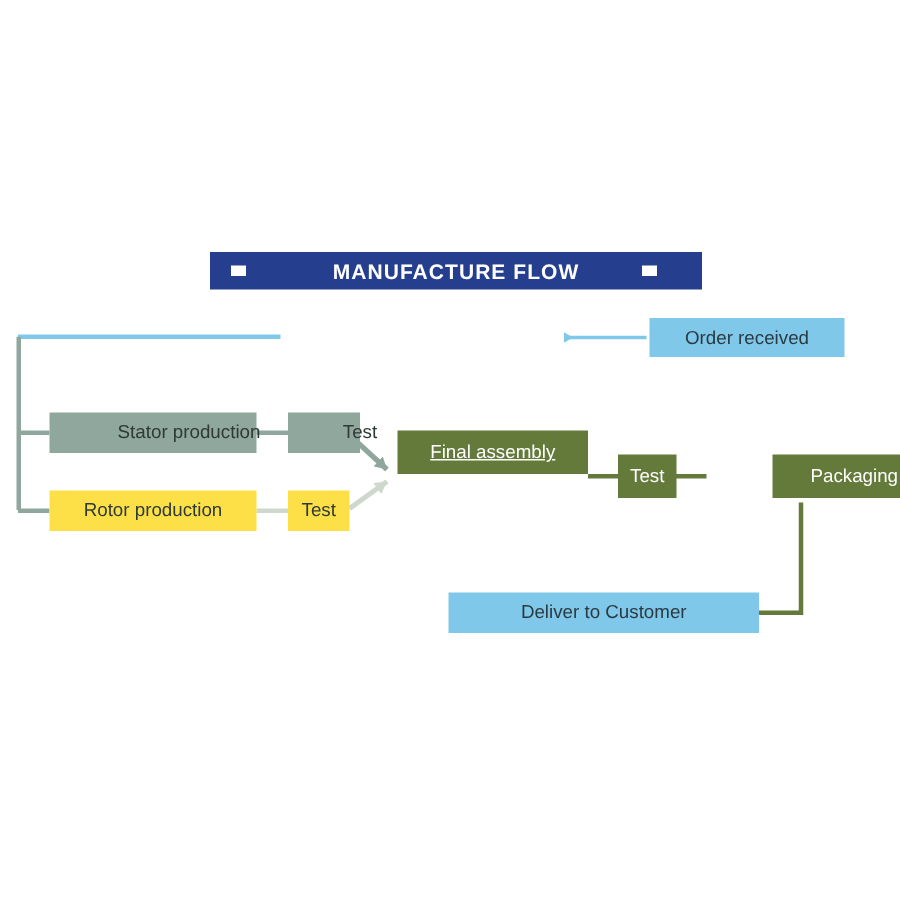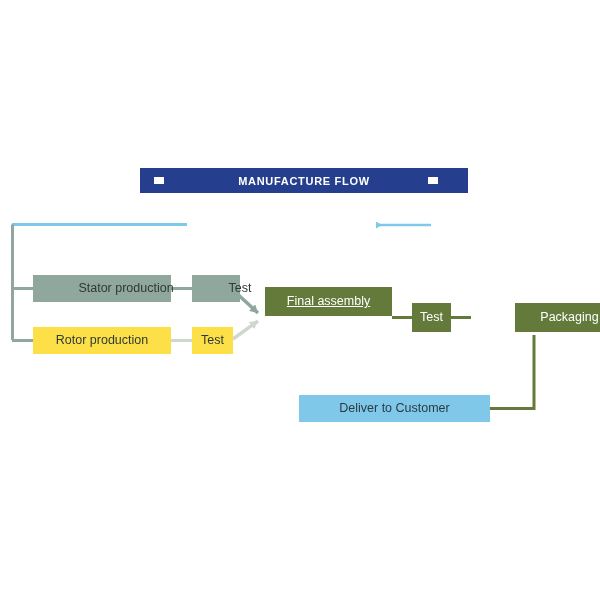--- a/index.html
+++ b/index.html
@@ -38,21 +38,21 @@
     top: 168px;
     width: 328px;
     height: 25px;
     background: #253F8E;
     display: flex;
     align-items: center;
     justify-content: center;
   }
   .title-text {
     color: #ffffff;
-    font-size: 11px;
+    font-size: 14px;
     font-weight: bold;
     letter-spacing: 0.7px;
     white-space: nowrap;
   }
   .title-marker {
     position: absolute;
     width: 10px;
     height: 7px;
     background: #ffffff;
     top: 50%;
@@ -136,20 +136,23 @@
 
     <path d="M534,335 L534,408.5 L483,408.5" stroke="#637A3A" stroke-width="3" fill="none" marker-end="url(#arrow-olive)"></path>
   </svg>
 
   <div class="title-bar">
     <span class="title-marker left"></span>
     <span class="title-text">MANUFACTURE FLOW</span>
     <span class="title-marker right"></span>
   </div>
 
+  <div class="node blue" style="left:433px; top:212px; width:130px; height:26px;">
+    <span>Order received</span>
+  </div>
 
 
   <div class="node sage-dark" style="left:33px; top:275px; width:138px; height:27px;">
     <span>Stator production</span>
   </div>
 
   <div class="node sage-dark" style="left:192px; top:275px; width:41px; height:27px;">
     <span>Test</span>
   </div>
 
@@ -166,17 +169,17 @@
   </div>
 
   <div class="node olive" style="left:412px; top:303px; width:39px; height:29px;">
     <span>Test</span>
   </div>
 
   <div class="node olive" style="left:469px; top:303px; width:109px; height:29px;margin-left:46px;">
     <span>Packaging</span>
   </div>
 
-  <div class="node blue" style="left:299px; top:395px; width:191px; height:27px;">
+  <div class="node blue" style="left:299px; top:395px; width:207px; height:27px;">
     <span>Deliver to Customer</span>
   </div>
 
 </div>
 
 </body></html>

